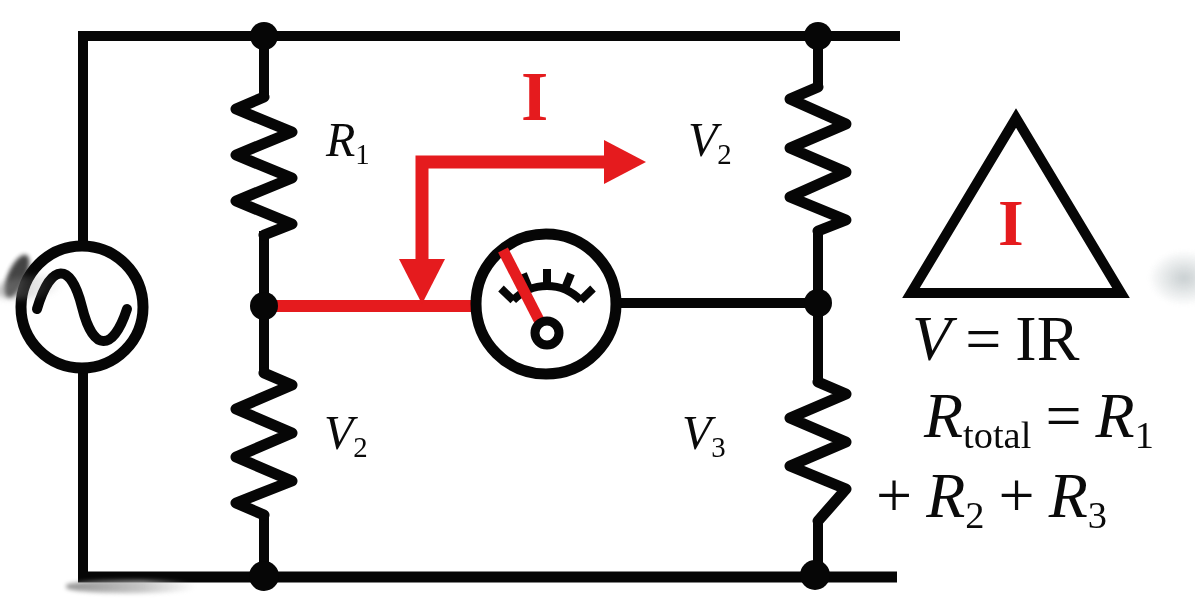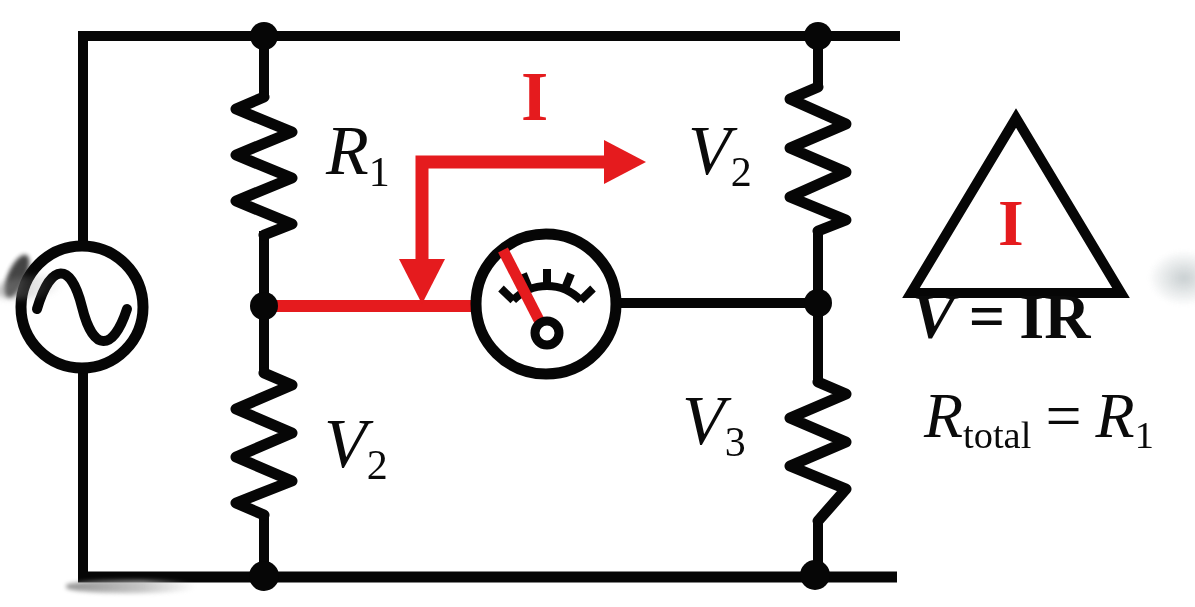--- a/index.html
+++ b/index.html
@@ -22,21 +22,21 @@
   .comp-circle{fill:#ffffff;stroke:var(--wire);stroke-width:11;}
   .dot{fill:var(--wire);stroke:none;}
   .red-stroke{stroke:var(--accent);fill:none;}
   .red-fill{fill:var(--accent);stroke:none;}
   .meter-mark{stroke:var(--wire);stroke-width:8;fill:none;stroke-linecap:butt;}
   .tri{fill:none;stroke:var(--wire);stroke-width:10;stroke-linejoin:miter;}
 
   .lbl{
     position:absolute;
     color:#0a0a0a;
-    font-size:70px;
+    font-size:48px;
     line-height:1;
     white-space:nowrap;
     user-select:none;
   }
   .mi{font-style:italic;}
   .up{font-style:normal;}
   .sub{font-size:0.6em;font-style:normal;vertical-align:-0.28em;letter-spacing:0;}
   .red-text{color:var(--accent);font-weight:bold;font-style:normal;}
   .formula{font-size:64px;}
   .formula .gap{display:inline-block;width:0.22em;}
@@ -126,29 +126,30 @@
 
     <polygon class="tri" points="1016,118 911,293 1121,293"></polygon>
   </svg>
 
   <div class="lbl" style="left:326px;top:116px;"><span class="mi">R</span><span class="sub">1</span></div>
 
   <div class="lbl" style="left:688px;top:116px;"><span class="mi">V</span><span class="sub">2</span></div>
 
   <div class="lbl" style="left:324px;top:409px;"><span class="mi">V</span><span class="sub">2</span></div>
 
-  <div class="lbl" style="left:682px;top:386px;"><span class="mi">V</span><span class="sub">3</span></div>
+  <div class="lbl" style="left:682px;top:409px;"><span class="mi">V</span><span class="sub">3</span></div>
 
   <div class="lbl red-text" style="left:521px;top:62px;font-size:70px;"><span>I</span></div>
 
   <div class="lbl red-text" style="left:998px;top:190px;font-size:66px;"><span>I</span></div>
 
-  <div class="lbl formula" style="left:912px;top:285px;font-weight:bold;"><span class="mi">V</span><span class="gap"></span><span class="up">=</span><span class="gap"></span><span class="up">IR</span></div>
+  <div class="lbl formula" style="left:912px;top:307px;"><span class="mi">V</span><span class="gap"></span><span class="up">=</span><span class="gap"></span><span class="up">IR</span></div>
 
   <div class="lbl formula" style="left:876px;top:384px;margin-left:48px;"><span class="mi">R</span><span class="sub">total</span><span class="gap"></span><span class="up">=</span><span class="gap"></span><span class="mi">R</span><span class="sub">1</span></div>
 
+  <div class="lbl formula" style="left:876px;top:464px;"><span class="up">+</span><span class="gap"></span><span class="mi">R</span><span class="sub">2</span><span class="gap"></span><span class="up">+</span><span class="gap"></span><span class="mi">R</span><span class="sub">3</span></div>
 
   <div class="smudge smudge-left-dark"></div>
   <div class="smudge smudge-left-wisp"></div>
   <div class="smudge smudge-bottom"></div>
   <div class="smudge smudge-right"></div>
 
 </div>
 
 </body></html>

